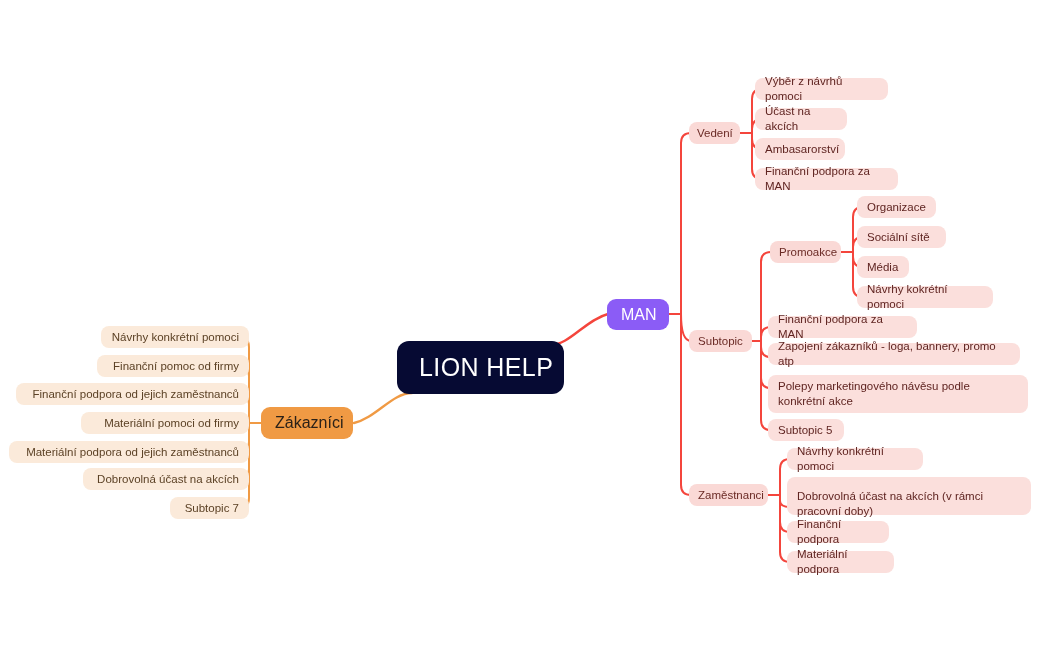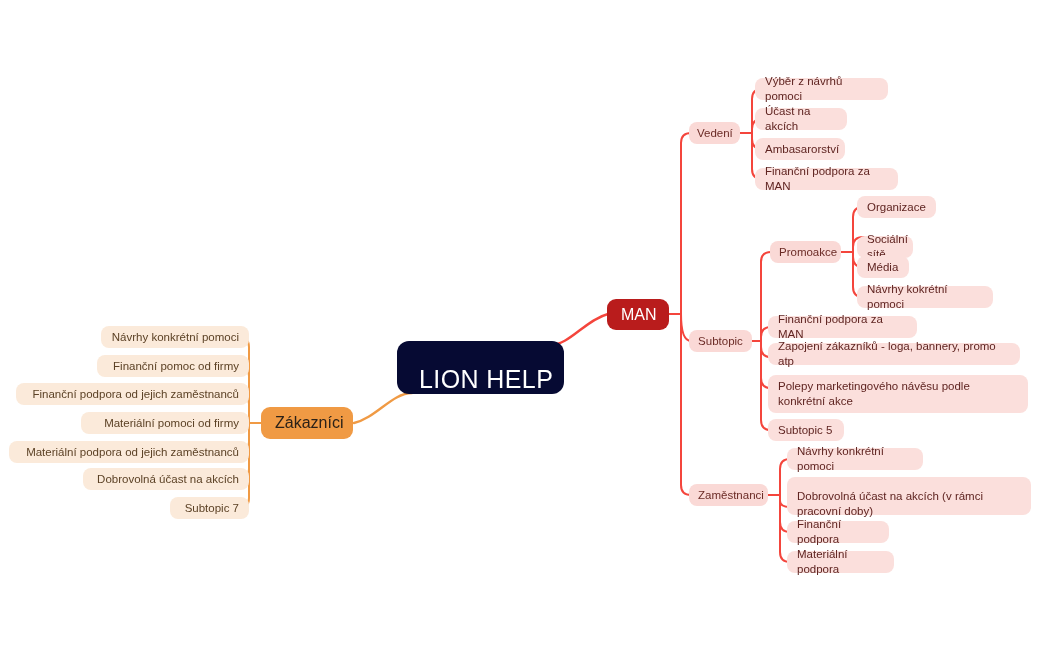--- a/index.html
+++ b/index.html
@@ -37,32 +37,31 @@
     display: block;
     width: 100%;
   }
 
   
   .node.root {
     background: #060A33;
     border-radius: 12px;
     padding: 0 22px;
     justify-content: center;
-    align-items: flex-end;
   }
   .node.root span {
     color: #ffffff;
     font-size: 25px;
     letter-spacing: 0.4px;
     text-align: center;
   }
 
   
   .node.branch-red {
-    background: #b91c1c;
+    background: #8b5cf6;
     border-radius: 9px;
     padding: 9px 14px;
     justify-content: flex-end;
   }
   .node.branch-red span {
     color: #ffffff;
     font-size: 16px;
     text-align: center;
   }
 
@@ -201,21 +200,21 @@
   <div class="node sub-red" style="left:689px; top:330px; width:63px; height:22px;">
     <span>Subtopic</span>
   </div>
 
   <div class="node sub-red" style="left:770px; top:241px; width:71px; height:22px;">
     <span>Promoakce</span>
   </div>
   <div class="node leaf-red" style="left:857px; top:196px; width:79px; height:22px;">
     <span>Organizace</span>
   </div>
-  <div class="node leaf-red" style="left:857px; top:236px; width:56px; height:22px;">
+  <div class="node leaf-red" style="left:857px; top:226px; width:89px; height:22px;">
     <span>Sociální sítě</span>
   </div>
   <div class="node leaf-red" style="left:857px; top:256px; width:52px; height:22px;">
     <span>Média</span>
   </div>
   <div class="node leaf-red" style="left:857px; top:286px; width:136px; height:22px;">
     <span>Návrhy kokrétní pomoci</span>
   </div>
 
   <div class="node leaf-red" style="left:768px; top:316px; width:149px; height:22px;">

